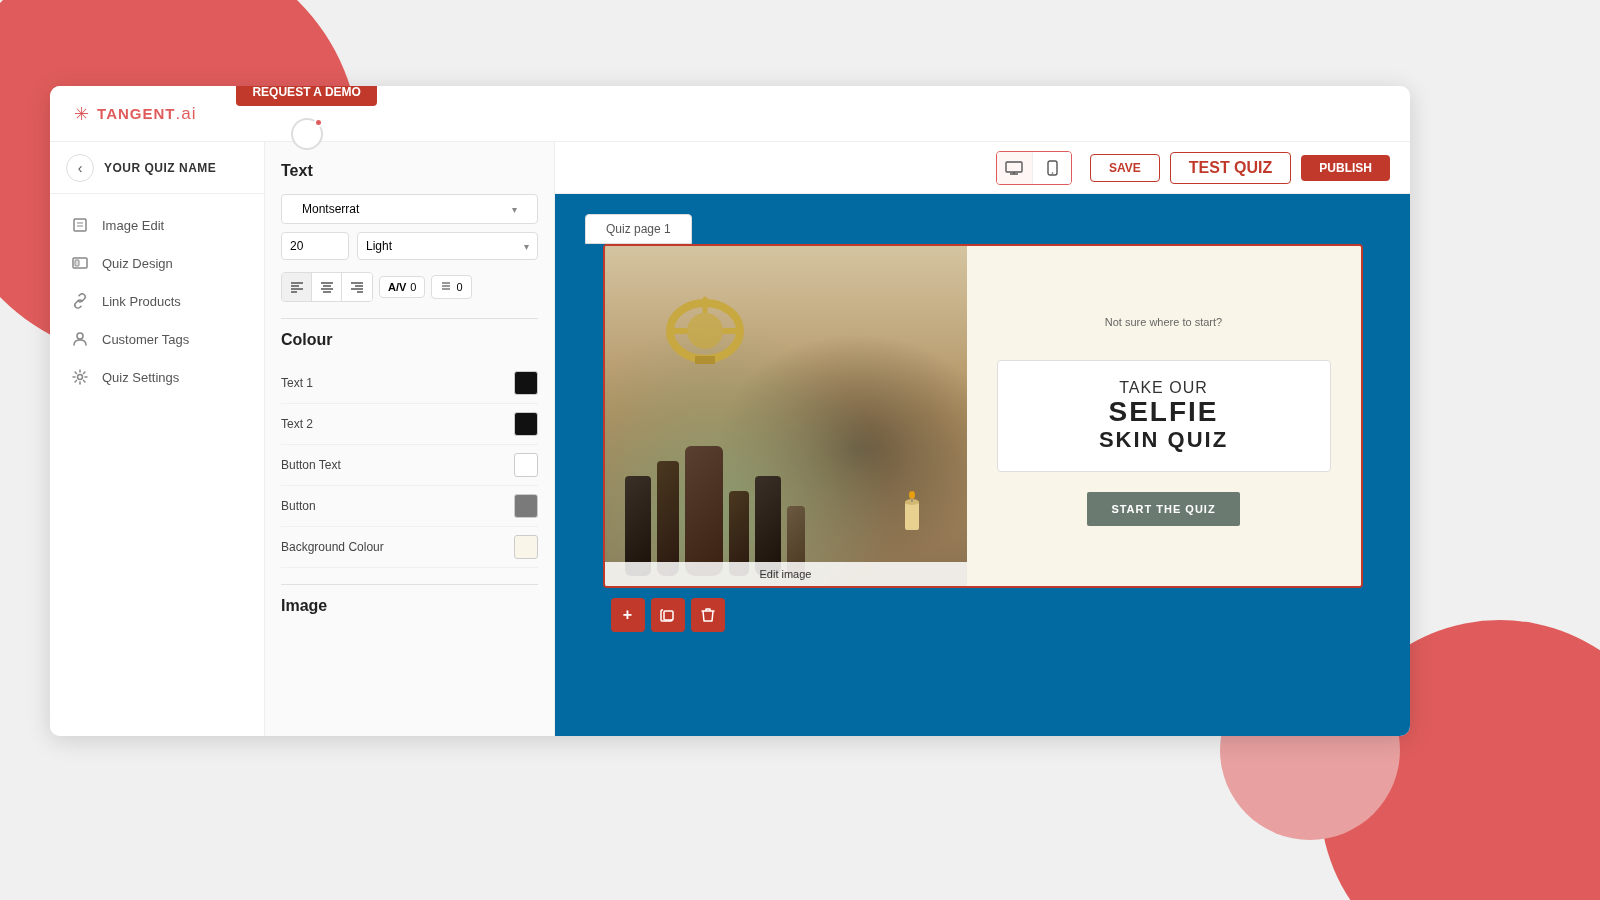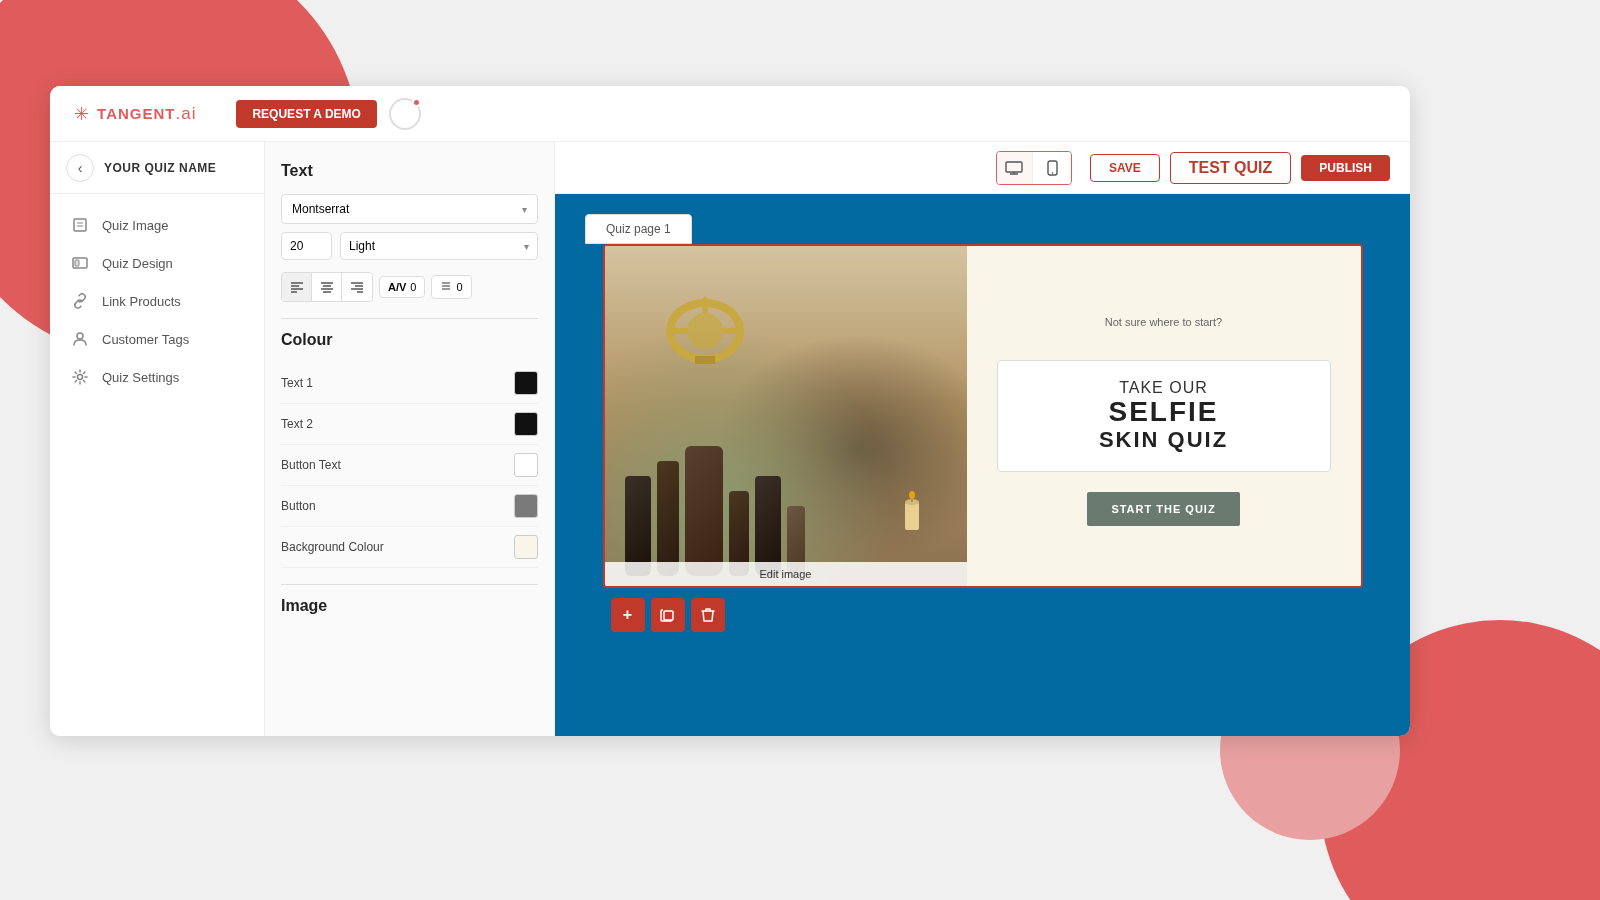--- a/index.html
+++ b/index.html
@@ -96,20 +96,21 @@
     }
     .nav-link.active {
       color: #c0392b;
       border-bottom: 2px solid #c0392b;
       font-weight: 600;
     }
     .nav-right {
       display: flex;
       align-items: center;
       gap: 12px;
+      flex-direction: column;
     }
     .btn-demo {
       background: #c0392b;
       color: #fff;
       border: none;
       border-radius: 4px;
       padding: 7px 16px;
       font-size: 12px;
       font-weight: 600;
       cursor: pointer;
@@ -210,32 +211,32 @@
       display: flex;
       align-items: center;
       gap: 8px;
       margin-bottom: 12px;
     }
     .toolbar-top {
       margin-bottom: 8px;
     }
     .font-selector {
       width: 100%;
-      padding: 7px 10px;
+      padding: 7px 20px;
       border: 1px solid #ddd;
       border-radius: 4px;
       font-size: 12px;
       background: #fff;
       display: flex;
       align-items: center;
       justify-content: space-between;
       cursor: pointer;
     }
     .font-size-box {
-      width: 51px;
+      width: 68px;
       padding: 6px 8px;
       border: 1px solid #ddd;
       border-radius: 4px;
       font-size: 12px;
       background: #fff;
     }
     .font-weight-box {
       flex: 1;
       padding: 6px 8px;
       border: 1px solid #ddd;
@@ -561,21 +562,21 @@
       </div>
       <div class="sidebar-menu">
         <div class="sidebar-item">
           <span class="s-icon">
             <svg width="16" height="16" viewBox="0 0 16 16" fill="none">
                 <rect x="2" y="2" width="12" height="12" rx="1" stroke="#888" stroke-width="1.5"></rect>
                 <line x1="5" y1="6" x2="11" y2="6" stroke="#888" stroke-width="1.2"></line>
                 <line x1="5" y1="9" x2="11" y2="9" stroke="#888" stroke-width="1.2"></line>
               </svg>
           </span>
-          <span>Quiz  Image</span>
+          <span>Image  Edit</span>
         </div>
         <div class="sidebar-item">
           <span class="s-icon">
             <svg width="16" height="16" viewBox="0 0 16 16" fill="none">
                 <rect x="1" y="3" width="14" height="10" rx="1" stroke="#888" stroke-width="1.5"></rect>
                 <rect x="3" y="5" width="4" height="6" rx="0.5" fill="#ddd" stroke="#888" stroke-width="1"></rect>
               </svg>
           </span>
           <span>Quiz  Design</span>
         </div>

